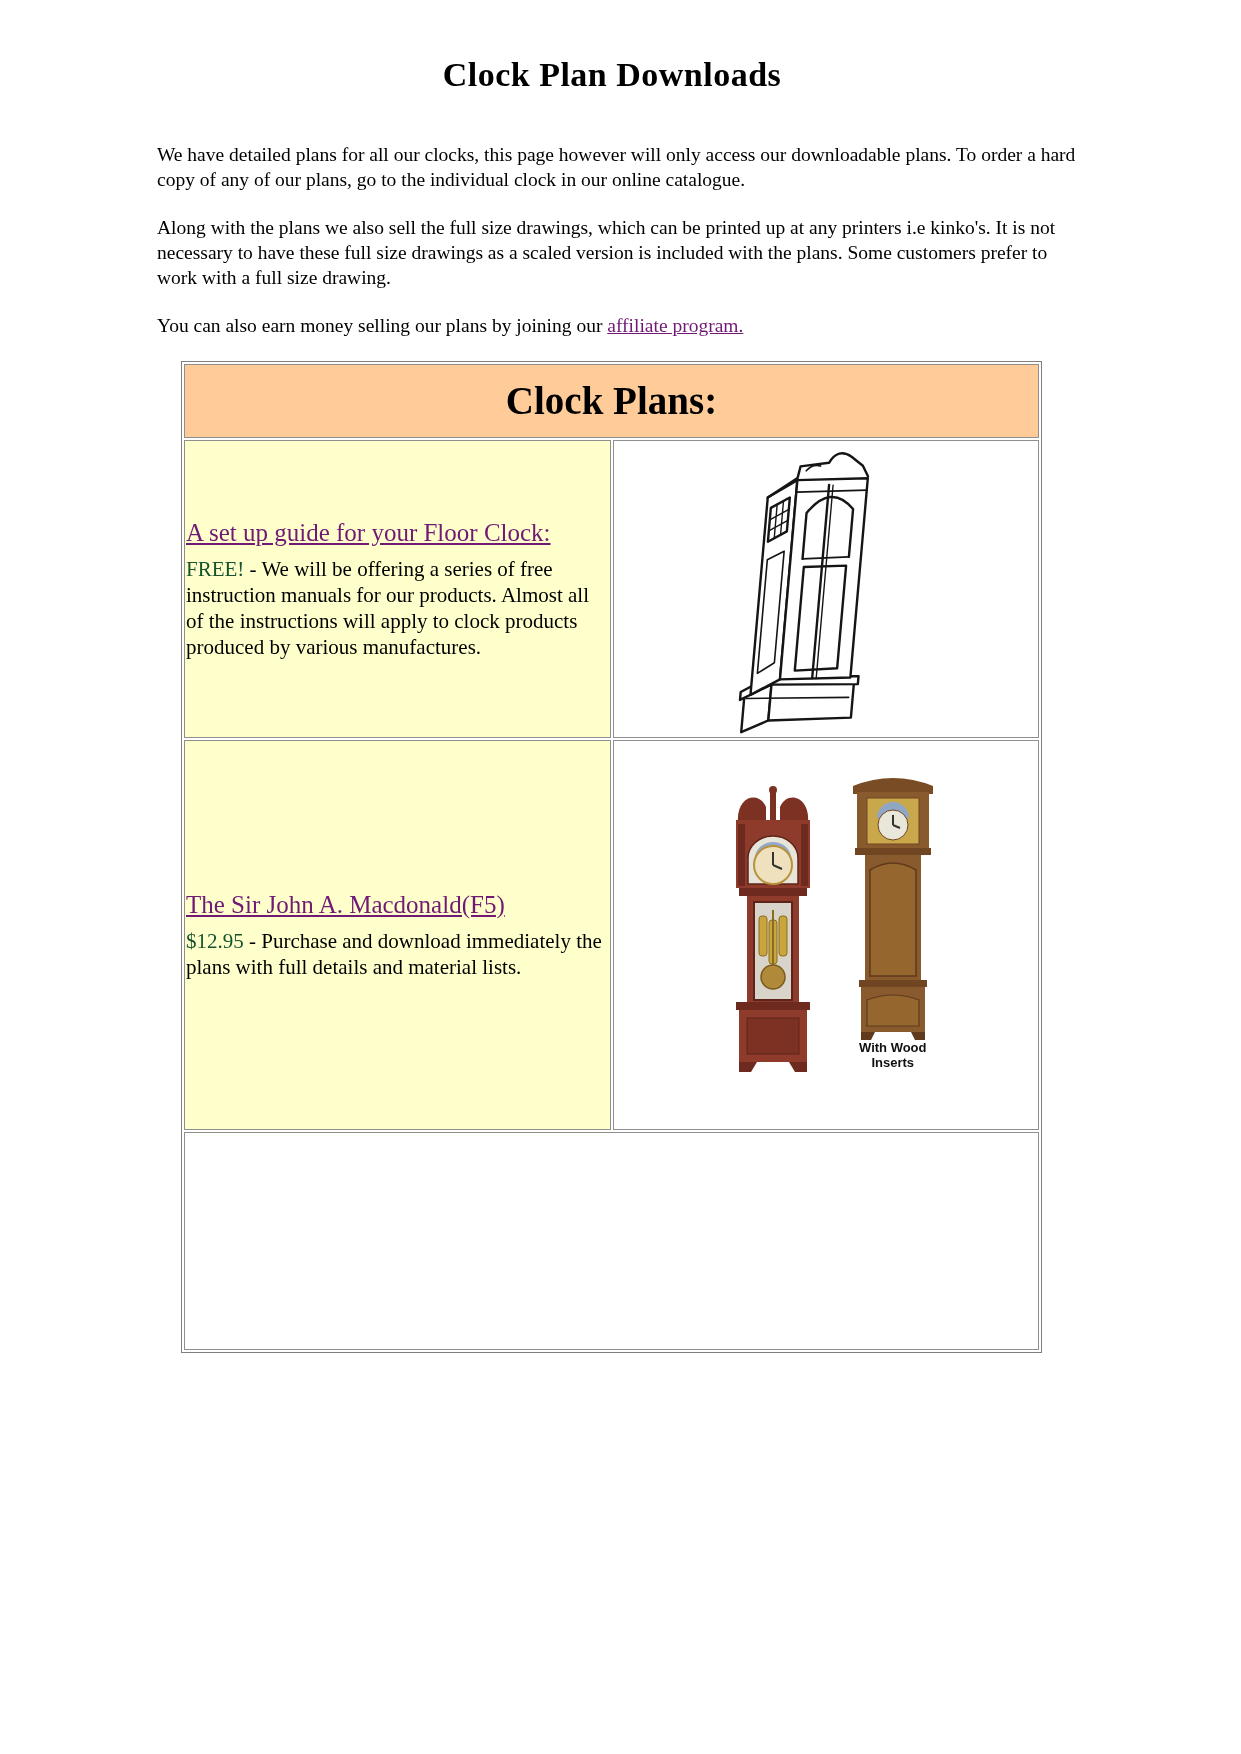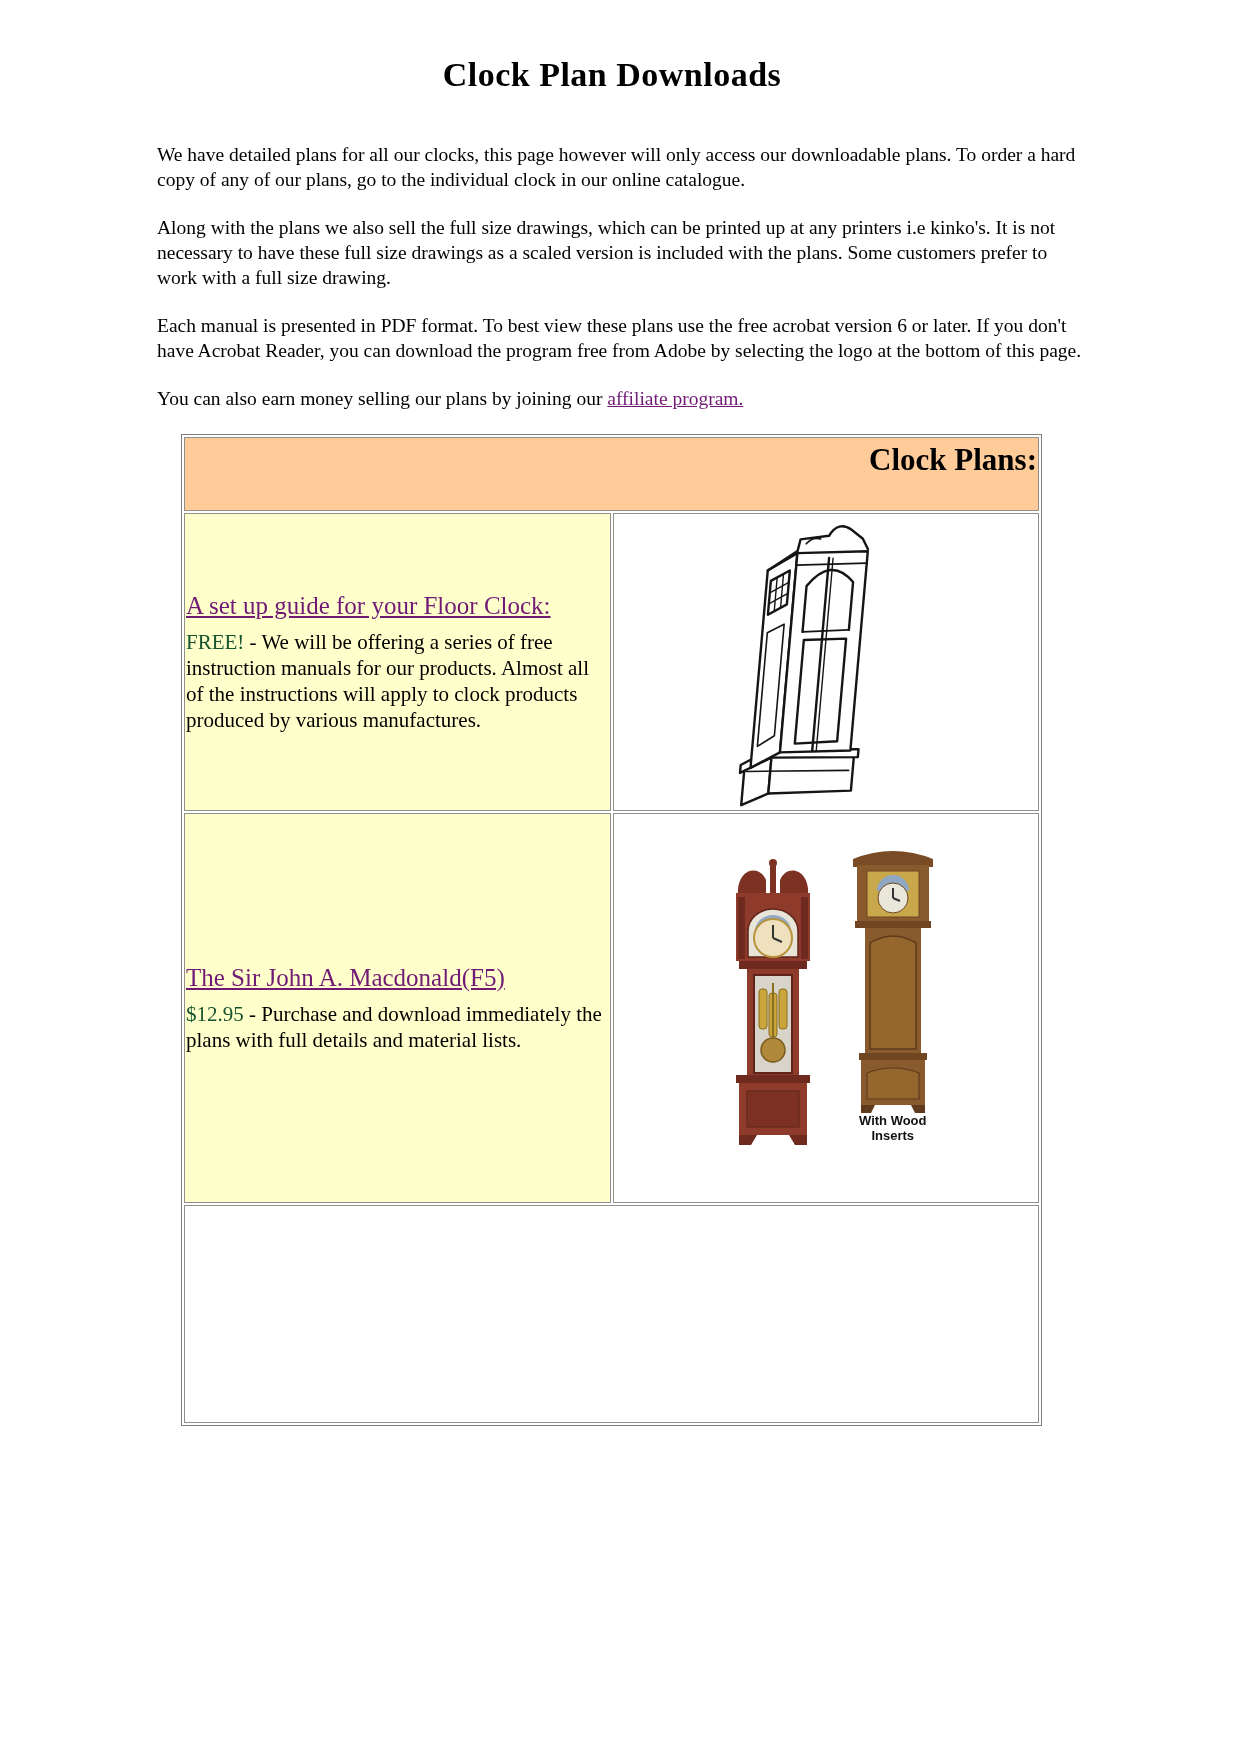--- a/index.html
+++ b/index.html
@@ -47,24 +47,23 @@
     border: 1px solid #8f8f8f;
     overflow: hidden;
   }
   td.header-cell {
     background: #FFCC99;
     height: 70px;
     text-align: center;
     vertical-align: top;
   }
   .header-text {
-    font-size: 31px;
+    font-size: 39px;
     font-weight: bold;
-    padding-top: 3px;
-    text-align: right;
+    padding-top: 12px;
   }
   td.text-cell {
     background: #FFFFCC;
     width: 561px;
     vertical-align: middle;
     padding: 0 6px 0 1px;
   }
   td.img-cell {
     background: #ffffff;
     width: 292px;
@@ -111,21 +110,20 @@
   }
 </style>
 </head>
 <body>
 
 <h1 class="page-title">Clock Plan Downloads</h1>
 
 <div class="intro">
   <p>We have detailed plans for all our clocks, this page however will only access our downloadable plans. To order a hard copy of any of our plans, go to the individual clock in our online catalogue.</p>
   <p>Along with the plans we also sell the full size drawings, which can be printed up at any printers i.e kinko's. It is not necessary to have these full size drawings as a scaled version is included with the plans. Some customers prefer to work with a full size drawing.</p>
-  <p>Each manual is presented in PDF format. To best view these plans use the free acrobat version 6 or later. If you don't have Acrobat Reader, you can download the program free from Adobe by selecting the logo at the bottom of this page.</p>
   <p><span>You can also earn money selling our plans by joining our </span><a class="text-link">affiliate program.</a></p>
 </div>
 
 <table class="clock-table">
   <tbody>
       <tr class="row-header">
     <td class="header-cell" colspan="2">
       <div class="header-text">Clock Plans:</div>
     </td>
   </tr>

